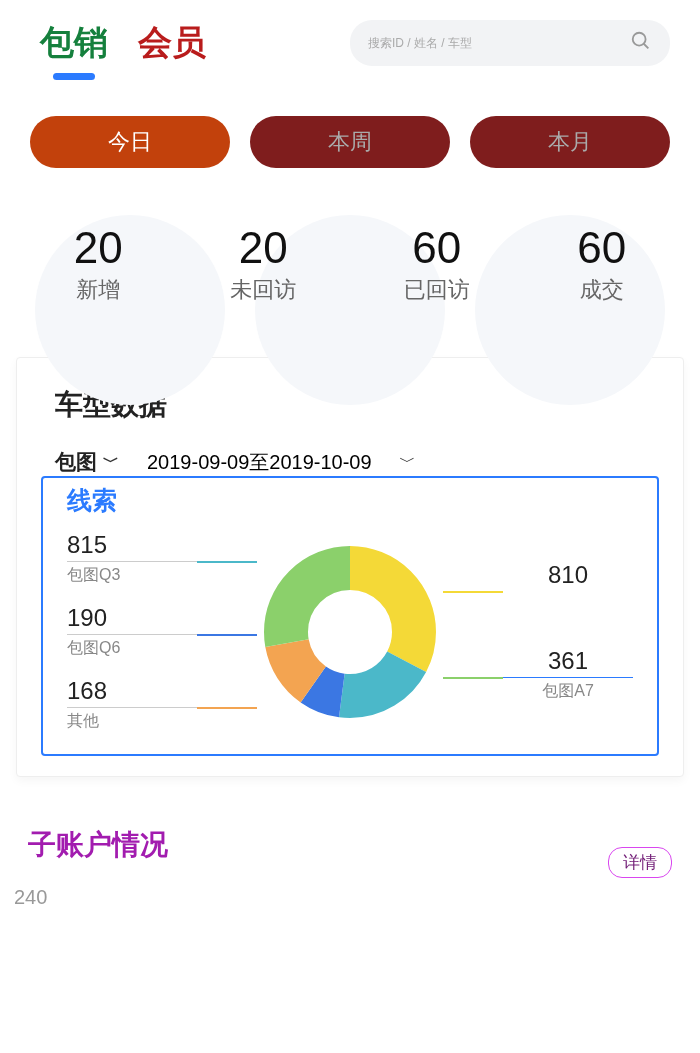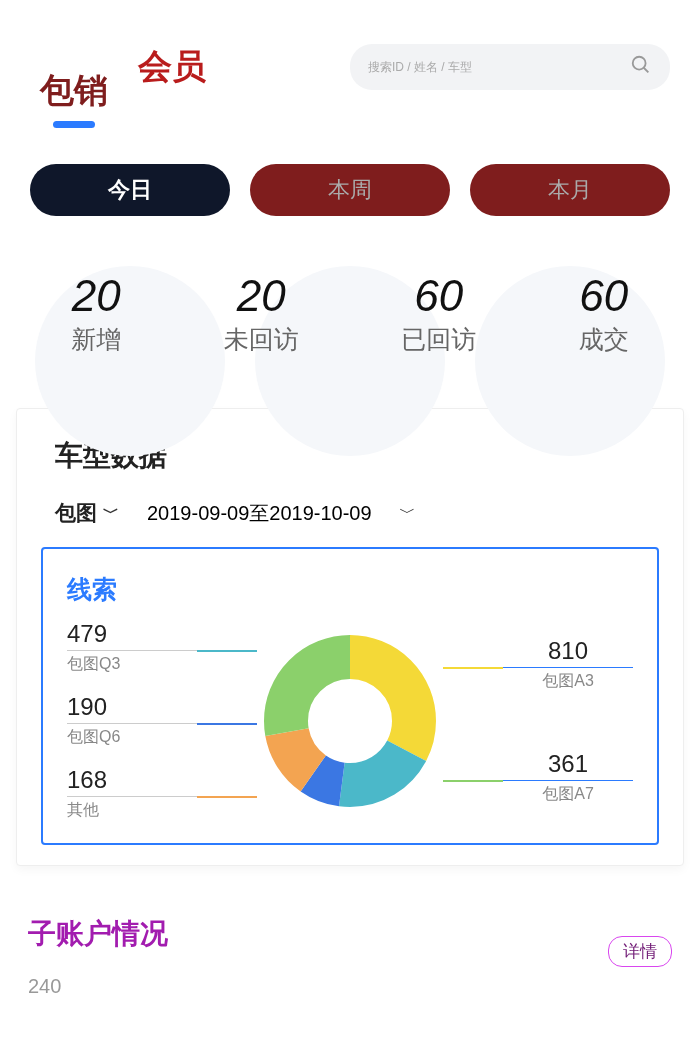--- a/index.html
+++ b/index.html
@@ -16,21 +16,21 @@
       padding: 20px 30px 10px 40px;
       gap: 30px;
     }
     .tab {
       font-size: 34px;
       font-weight: 600;
       color: #b91c1c;
       position: relative;
       cursor: pointer;
     }
-    .tab.active { color: #7f1d1d; margin-top: 48px; }
+    .tab.active { color: #15803d; }
     .tab.active::after {
       content: "";
       position: absolute;
       bottom: -14px;
       left: 50%;
       transform: translateX(-50%);
       width: 42px;
       height: 7px;
       background: #2b7bff;
       border-radius: 4px;
@@ -67,21 +67,21 @@
       height: 52px;
       border-radius: 26px;
       background: #7f1d1d;
       color: #aaa;
       font-size: 22px;
       display: flex;
       align-items: center;
       justify-content: center;
       cursor: pointer;
     }
-    .period-tab.active { background: #0f172a; color: #fff; font-weight: bold; }
+    .period-tab.active { background: #c2410c; color: #fff; }
     .stats-area {
       position: relative;
       padding: 55px 20px 40px;
     }
     .stats-bg {
       position: absolute;
       inset: 35px 20px 0;
       display: flex;
       justify-content: space-around;
       align-items: flex-end;
@@ -95,53 +95,52 @@
     }
     .stats-row {
       position: relative;
       z-index: 1;
       display: flex;
       justify-content: space-around;
     }
     .stat {
       text-align: center;
     }
-    .stat-num { font-size: 44px; font-weight: 400; color: #111; font-style: italic; }
-    .stat-label { font-size: 25px; color: #666; margin-top: 2px; }
+    .stat-num { font-size: 44px; font-weight: 400; color: #111; }
+    .stat-label { font-size: 22px; color: #666; margin-top: 2px; }
     .card {
       margin: 12px 16px 0;
       padding: 28px 24px 20px;
       background: #fff;
       border: 1px solid #eee;
       border-radius: 4px;
       box-shadow: 0 4px 10px rgba(0,0,0,0.04);
     }
     .card-title { font-size: 28px; font-weight: 600; color: #222; margin-bottom: 24px; margin-left: 14px;}
     .filter-row {
       display: flex;
       align-items: center;
       gap: 28px;
-      margin-bottom: 20px;
       margin-left: 14px;
     }
     .filter {
       display: inline-flex;
       align-items: center;
       gap: 6px;
       font-size: 21px;
       font-weight: 600;
       color: #222;
       cursor: pointer;
     }
     .date-filter { font-weight: 400; font-size: 20px; display: inline-flex; align-items: center; gap:28px; cursor:pointer;}
     .chev { font-size: 16px; color: #333; }
     .chart-box {
       border: 2px solid #2b7bff;
       border-radius: 4px;
-      padding: 24px 24px 22px;
+      padding: 6px 24px 22px;
     }
     .chart-title { color: #2b7bff; font-size: 25px; font-weight: 600; margin-bottom: 14px; }
     .chart-body {
       display: flex;
       align-items: center;
       gap: 10px;
     }
     .left-labels, .right-labels {
       display: flex;
       flex-direction: column;
@@ -174,21 +173,21 @@
     .sub-title { font-size: 28px; font-weight: 600; color: #a21caf; }
     .detail-btn {
       border: 1px solid #d946ef;
       border-radius: 14px;
       padding: 3px 14px;
       font-size: 17px;
       color: #701a75;
       cursor: pointer;
       margin-top: 36px;
     }
-    .sub-num { padding: 8px 28px 0; font-size: 20px; color: #999;}
+    .sub-num { padding: 8px 14px 0; font-size: 20px; color: #999;}
   </style>
 </head>
 <body>
 
 <div class="header">
   <div class="tab active">包销</div>
   <div class="tab">会员</div>
   <div class="search-box">
     <input class="search-input" placeholder="搜索ID / 姓名 / 车型" style="">
     <span class="search-icon">
@@ -243,21 +242,21 @@
       <span>2019-09-09至2019-10-09</span>
       <span class="chev">﹀</span>
     </div>
   </div>
 
   <div class="chart-box">
     <div class="chart-title">线索</div>
     <div class="chart-body">
       <div class="left-labels">
         <div class="lbl">
-          <div class="lbl-num">479</div>
+          <div class="lbl-num">815</div>
           <div class="lbl-name">包图Q3</div>
           <div class="leader l" style="background:#4bb8c9"></div>
         </div>
         <div class="lbl">
           <div class="lbl-num">190</div>
           <div class="lbl-name">包图Q6</div>
           <div class="leader l" style="background:#3b77e3"></div>
         </div>
         <div class="lbl">
           <div class="lbl-num">168</div>
@@ -272,21 +271,20 @@
             <circle cx="50" cy="50" r="32" fill="none" stroke="#4bb8c9" stroke-width="22" stroke-dasharray="38.83413886630996 162.2277909634368" stroke-dashoffset="-65.66942062987697"></circle>
             <circle cx="50" cy="50" r="32" fill="none" stroke="#3b77e3" stroke-width="22" stroke-dasharray="15.403938172440276 185.6579916573065" stroke-dashoffset="-104.50355949618692"></circle>
             <circle cx="50" cy="50" r="32" fill="none" stroke="#f3a451" stroke-width="22" stroke-dasharray="25.051667869916027 176.01026195983073" stroke-dashoffset="-119.9074976686272"></circle>
             <circle cx="50" cy="50" r="32" fill="none" stroke="#8bd06b" stroke-width="22" stroke-dasharray="56.102764291203535 144.95916553854323" stroke-dashoffset="-144.95916553854323"></circle>
           </svg>
       </div>
 
       <div class="right-labels">
         <div class="lbl">
           <div class="lbl-num">810</div>
-          <div class="lbl-name">包图A3</div>
           <div class="leader r" style="background:#f4d937"></div>
         </div>
         <div class="lbl" style="margin-top:40px">
           <div class="lbl-num">361</div>
           <div class="lbl-name">包图A7</div>
           <div class="leader r" style="background:#8bd06b"></div>
         </div>
       </div>
     </div>
   </div>

